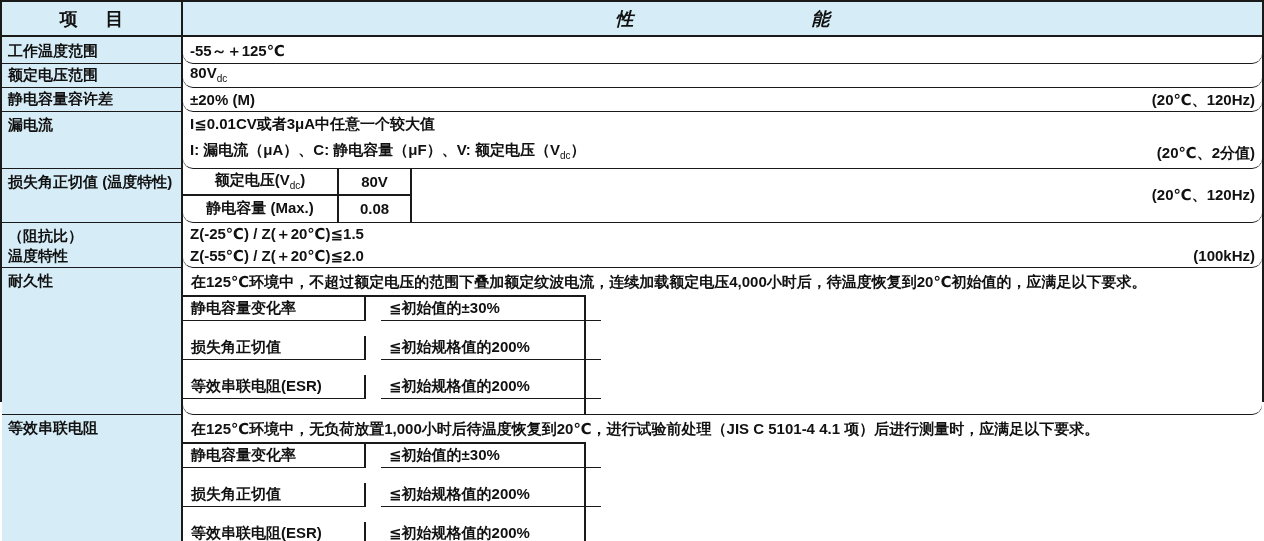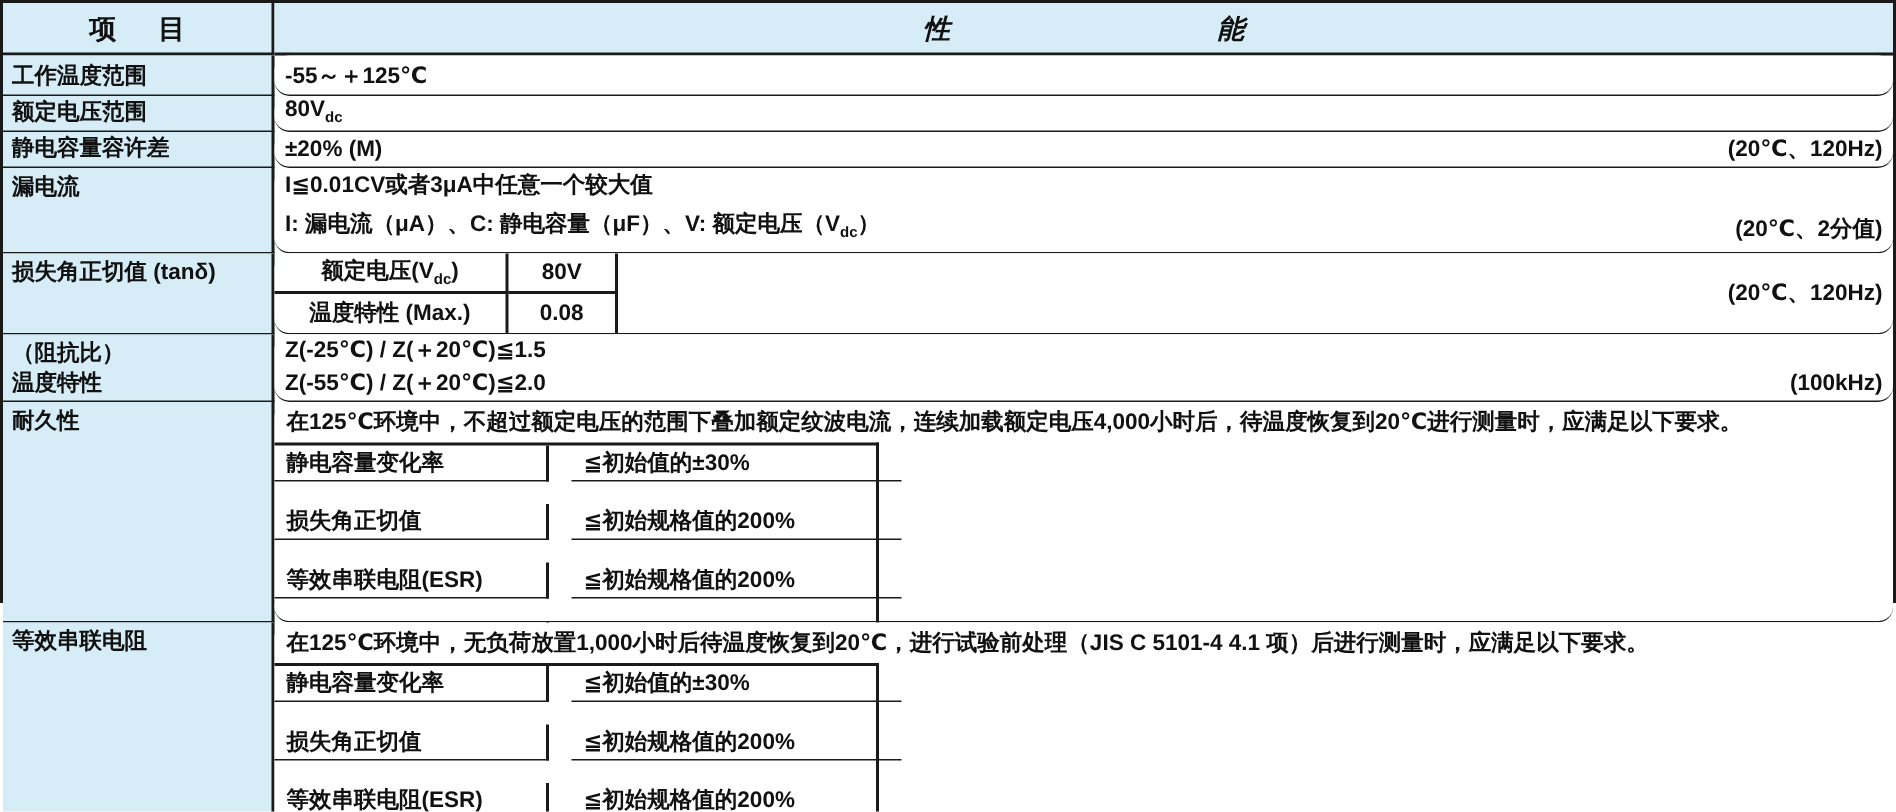--- a/index.html
+++ b/index.html
@@ -51,21 +51,21 @@
     display:flex;align-items:center;justify-content:center;
     font-size:18px;
   }
   .sp-item{letter-spacing:28px;padding-left:28px;}
   .sp-perf{letter-spacing:178px;padding-left:178px;font-style:italic;}
   .line{
     display:flex;align-items:center;justify-content:space-between;
     padding:0 7px;line-height:21px;
   }
   .note{white-space:nowrap;padding-left:10px;}
-  sub{font-size:10px;font-weight:bold;}
+  sub{font-size:10px;font-weight:normal;}
   
   .tan-row{flex-direction:row;justify-content:flex-start;align-items:stretch;padding:0;}
   .mini-table{
     display:grid;
     grid-template-columns:156px 71px;
     grid-template-rows:1fr 1fr;
     height:100%;
     border-right:2px solid var(--border);
     flex:0 0 auto;
   }
@@ -148,32 +148,32 @@
     <div class="line" style="line-height:26px;">
       <span>I≦0.01CV或者3μA中任意一个较大值</span>
     </div>
     <div class="line" style="line-height:26px;">
       <span><span>I: 漏电流（μA）、C: 静电容量（μF）、V: 额定电压（V</span><sub>dc</sub><span>）</span></span>
       <span class="note">(20℃、2分值)</span>
     </div>
   </div>
 
   <div class="lcell top">
-    <span>损失角正切值 (tanδ)</span>
+    <span>损失角正切值 (温度特性)</span>
   </div>
   <div class="vcell tan-row">
     <div class="mini-table">
       <div class="mini-cell c1">
         <span><span>额定电压(V</span><sub>dc</sub><span>)</span></span>
       </div>
       <div class="mini-cell">
         <span>80V</span>
       </div>
       <div class="mini-cell c1 b">
-        <span>温度特性 (Max.)</span>
+        <span>静电容量 (Max.)</span>
       </div>
       <div class="mini-cell b">
         <span>0.08</span>
       </div>
     </div>
     <div class="tan-note">
       <span>(20℃、120Hz)</span>
     </div>
   </div>
 
@@ -188,21 +188,21 @@
     <div class="line" style="line-height:22px;">
       <span>Z(-55℃) / Z(＋20℃)≦2.0</span>
       <span class="note">(100kHz)</span>
     </div>
   </div>
 
   <div class="lcell top">
     <span>耐久性</span>
   </div>
   <div class="vcell block">
-    <div class="desc">在125℃环境中，不超过额定电压的范围下叠加额定纹波电流，连续加载额定电压4,000小时后，待温度恢复到20℃进行测量时，应满足以下要求。</div>
+    <div class="desc">在125℃环境中，不超过额定电压的范围下叠加额定纹波电流，连续加载额定电压4,000小时后，待温度恢复到20℃初始值的，应满足以下要求。</div>
     <div class="inner-table">
       <div class="it-cell c1">静电容量变化率</div>
       <div class="it-cell">≦初始值的±30%</div>
       <div class="it-cell c1">损失角正切值</div>
       <div class="it-cell">≦初始规格值的200%</div>
       <div class="it-cell c1">等效串联电阻(ESR)</div>
       <div class="it-cell">≦初始规格值的200%</div>
       <div class="it-cell c1 it-row-last">漏电流</div>
       <div class="it-cell it-row-last">≦初始规格值</div>
     </div>

